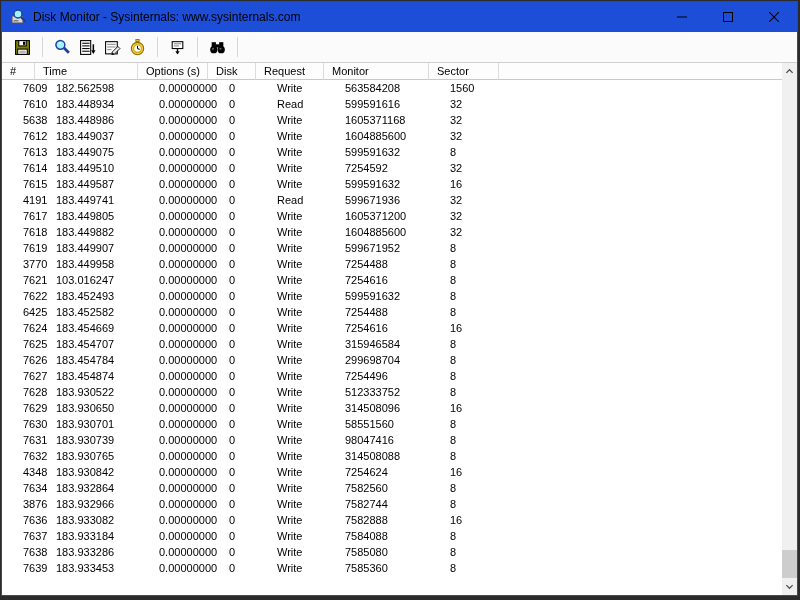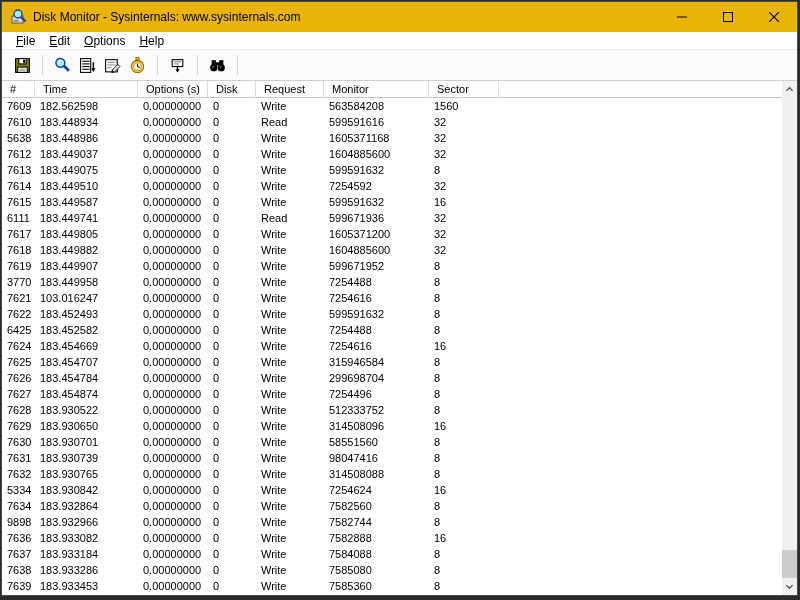--- a/index.html
+++ b/index.html
@@ -2,21 +2,21 @@
 <html><head>
 <meta charset="utf-8">
 <style>
   html,body{margin:0;padding:0;width:800px;height:600px;overflow:hidden;background:#2b2b2b;
     font-family:"Liberation Sans","DejaVu Sans",sans-serif;}
   *{box-sizing:border-box;}
   .window{position:absolute;left:1px;top:1px;right:2px;bottom:4px;background:#fff;
     border:1px solid #4a4a4a;display:flex;flex-direction:column;}
 
   
-  .titlebar{height:30px;background:#eab308;display:flex;align-items:center;flex:0 0 auto;}
+  .titlebar{height:30px;background:#1d4ed8;display:flex;align-items:center;flex:0 0 auto;}
   .titlebar .app-icon{width:16px;height:16px;margin:0 6px 0 9px;flex:0 0 auto;}
   .titlebar .title-text{font-size:12px;color:#000;white-space:nowrap;}
   .win-controls{margin-left:auto;display:flex;height:100%;}
   .win-btn{width:46px;height:100%;display:flex;align-items:center;justify-content:center;}
 
   
   .menubar{height:18px;background:#fff;display:flex;align-items:center;padding-left:8px;
     border-bottom:1px solid #ececec;flex:0 0 auto;}
   .menu-item{display:inline-block;font-size:12px;color:#000;padding:1px 6px;margin-right:2px;}
   .menu-item::first-letter{text-decoration:underline;}
@@ -30,21 +30,21 @@
 
   
   .listview{flex:1 1 auto;position:relative;background:#fff;overflow:hidden;}
   .cols{display:grid;grid-template-columns:33px 103px 70px 48px 68px 105px 70px minmax(0,1fr);}
   .lv-header{margin-right:15px;height:17px;background:#fdfdfd;}
   .th{font-size:11px;line-height:16px;color:#000;padding-left:8px;white-space:nowrap;overflow:hidden;
     border-right:1px solid #dcdcdc;border-bottom:1px solid #c8c8c8;background:#fdfdfd;}
   .th.filler{border-right:none;}
   .tr{height:16px;}
   .td{font-size:11px;line-height:16px;color:#000;padding-left:5px;white-space:nowrap;overflow:hidden;}
-  .rows{margin-right:8px;}
+  .rows{margin-right:8px;padding-left:16px;}
 
   
   .scrollbar{position:absolute;top:0;right:0;bottom:0;width:15px;background:#f0f0f0;}
   .sb-btn{position:absolute;left:0;width:15px;height:17px;display:flex;align-items:center;justify-content:center;}
   .sb-btn.up{top:0;}
   .sb-btn.down{bottom:0;}
   .sb-thumb{position:absolute;left:0;width:15px;bottom:17px;height:28px;background:#cdcdcd;}
 </style>
 </head>
 <body>
@@ -71,26 +71,20 @@
           </svg>
       </div>
       <div class="win-btn">
         <svg width="10" height="10" viewBox="0 0 10 10">
             <path d="M0 0 L10 10 M10 0 L0 10" stroke="#000" stroke-width="1.1"></path>
           </svg>
       </div>
     </div>
   </div>
 
-  <div class="menubar">
-    <div class="menu-item">File</div>
-    <div class="menu-item">Edit</div>
-    <div class="menu-item">Options</div>
-    <div class="menu-item">Help</div>
-  </div>
 
   <div class="toolbar">
     <div class="tb-btn">
       <svg viewBox="0 0 16 16">
         <rect x="1.5" y="1.5" width="13" height="13" fill="#808000" stroke="#000"></rect>
         <rect x="4.5" y="1.5" width="7" height="5" fill="#fff" stroke="#000"></rect>
         <rect x="8.5" y="2.5" width="2" height="3" fill="#000"></rect>
         <rect x="3.5" y="9.5" width="9" height="5" fill="#fff" stroke="#000"></rect>
         <line x1="5" y1="11.5" x2="11" y2="11.5" stroke="#9a9a9a"></line>
         <line x1="5" y1="13" x2="11" y2="13" stroke="#9a9a9a"></line>
@@ -236,21 +230,21 @@
     <div class="td">7615</div>
     <div class="td">183.449587</div>
     <div class="td">0.00000000</div>
     <div class="td">0</div>
     <div class="td">Write</div>
     <div class="td">599591632</div>
     <div class="td">16</div>
     <div class="td filler"></div>
   </div>
         <div class="tr cols">
-    <div class="td">6111</div>
+    <div class="td">4191</div>
     <div class="td">183.449741</div>
     <div class="td">0.00000000</div>
     <div class="td">0</div>
     <div class="td">Read</div>
     <div class="td">599671936</div>
     <div class="td">32</div>
     <div class="td filler"></div>
   </div>
         <div class="tr cols">
     <div class="td">7617</div>
@@ -406,41 +400,41 @@
     <div class="td">7632</div>
     <div class="td">183.930765</div>
     <div class="td">0.00000000</div>
     <div class="td">0</div>
     <div class="td">Write</div>
     <div class="td">314508088</div>
     <div class="td">8</div>
     <div class="td filler"></div>
   </div>
         <div class="tr cols">
-    <div class="td">5334</div>
+    <div class="td">4348</div>
     <div class="td">183.930842</div>
     <div class="td">0.00000000</div>
     <div class="td">0</div>
     <div class="td">Write</div>
     <div class="td">7254624</div>
     <div class="td">16</div>
     <div class="td filler"></div>
   </div>
         <div class="tr cols">
     <div class="td">7634</div>
     <div class="td">183.932864</div>
     <div class="td">0.00000000</div>
     <div class="td">0</div>
     <div class="td">Write</div>
     <div class="td">7582560</div>
     <div class="td">8</div>
     <div class="td filler"></div>
   </div>
         <div class="tr cols">
-    <div class="td">9898</div>
+    <div class="td">3876</div>
     <div class="td">183.932966</div>
     <div class="td">0.00000000</div>
     <div class="td">0</div>
     <div class="td">Write</div>
     <div class="td">7582744</div>
     <div class="td">8</div>
     <div class="td filler"></div>
   </div>
         <div class="tr cols">
     <div class="td">7636</div>

